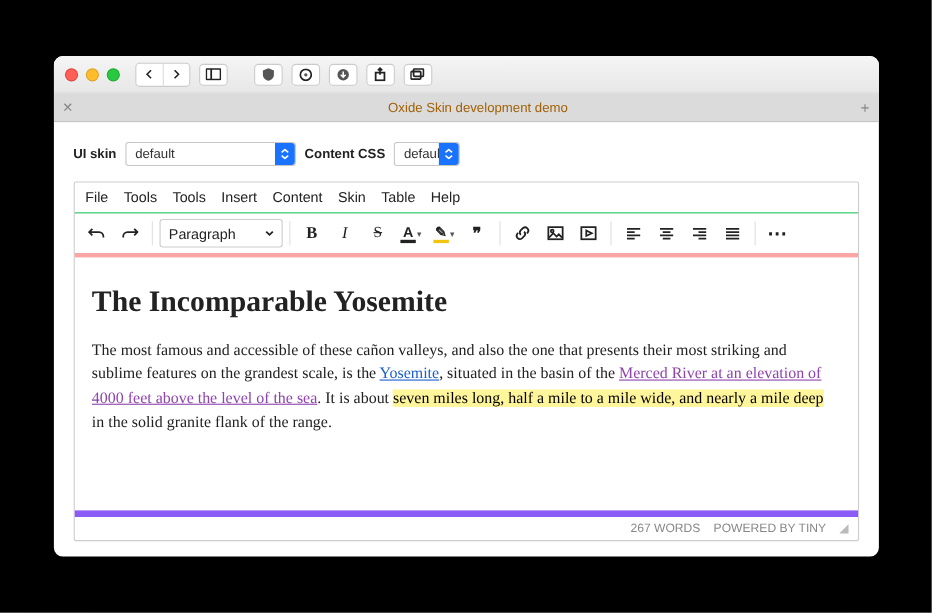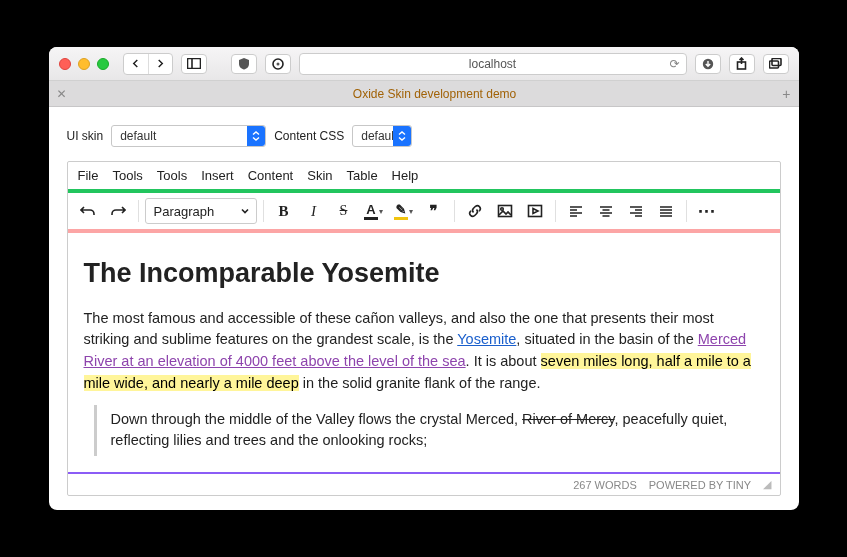--- a/index.html
+++ b/index.html
@@ -52,21 +52,21 @@
     position:relative;
   }
   .reload { position:absolute; right:6px; color:#888; font-size:12px; }
   .tabbar { background:#dcdbdc; border-bottom:1px solid #c7c6c7; height:26px; display:flex; align-items:center; padding:0 8px; position:relative; }
   .tab-x { color:#888; font-size:12px; margin-right:12px; }
   .tab-title { flex:1; text-align:center; font-size:12px; color:#a16207; }
   .tab-plus { position:absolute; right:8px; color:#888; font-size:14px; }
 
   .page { padding: 18px 18px 14px; }
   .controls { display:flex; align-items:center; gap:8px; font-size:12px; font-weight:600; color:#222; margin-bottom:14px; }
-  .controls label { font-weight:400; }
+  .controls label { font-weight:700; }
   .sel {
     font-weight:400;
     border:1px solid #c7c7c7;
     border-radius:3px;
     background:#fff;
     height:22px;
     display:flex;
     align-items:center;
     padding:0 6px 0 8px;
     font-size:12px;
@@ -80,21 +80,21 @@
     width:18px; background:#1a73ff;
     border-radius:0 3px 3px 0;
     display:flex; align-items:center; justify-content:center;
   }
   .sel-arrow svg { fill:#fff; }
 
   .editor {
     border:1px solid #ccc;
     border-radius:2px;
   }
-  .menubar { display:flex; gap:14px; padding:6px 10px; font-size:13px; color:#222; border-bottom:4px solid #22c55e; }
+  .menubar { display:flex; gap:14px; padding:6px 10px; font-size:13px; color:#222; border-bottom:1px solid #22c55e; }
   .menubar span { cursor:default; }
   .toolbar { display:flex; align-items:center; padding:4px 6px; border-bottom:4px solid #fca5a5; gap:2px; flex-wrap:wrap; }
   .tbtn { width:28px; height:28px; display:flex; align-items:center; justify-content:center; color:#222; border-radius:3px; }
   .tbtn svg { width:16px; height:16px; stroke:#222; fill:none; stroke-width:1.6; }
   .tbtn.bold { font-weight:700; font-family:Georgia,serif; font-size:15px; }
   .tbtn.italic { font-style:italic; font-family:Georgia,serif; font-size:15px; }
   .tbtn.strike { text-decoration:line-through; font-family:Georgia,serif; font-size:14px; }
   .sep { width:1px; height:22px; background:#e0e0e0; margin:0 4px; }
   .formatter {
     border:1px solid #ccc; border-radius:3px; height:26px;
@@ -103,30 +103,30 @@
   }
   .formatter .chev { position:absolute; right:6px; }
   .chev { width:10px; height:10px; }
   .ac { display:flex; flex-direction:column; align-items:center; line-height:1; }
   .ac-a { font-size:13px; font-weight:600; }
   .ac-u { width:14px; height:3px; background:#222; margin-top:1px; }
   .ac-u.yellow { background:#f1c40f; }
   .tiny-chev { font-size:8px; margin-left:1px; color:#555; }
   .combo { display:flex; align-items:center; }
 
-  .content { padding: 14px 16px 6px; font-size:14.5px; color:#222; line-height:1.5; min-height:230px; }
+  .content { padding: 14px 16px 6px; font-size:14.5px; color:#222; line-height:1.5; min-height:230px;font-family:Liberation Serif, serif; }
   .content h1 { font-size:27px; font-weight:800; margin:6px 0 14px; }
   .content p { margin:0 0 10px; }
   .content a { color:#1a5fcc; text-decoration:underline;text-align:center; }
   .content a.visited { color:#8e44ad; }
   .content mark { background:#fff59a; }
   .content blockquote { border-left:3px solid #ccc; margin:6px 0 10px 10px; padding:4px 0 4px 14px; color:#222; }
   .content s { text-decoration:line-through; }
 
-  .statusbar { border-top:2px solid #8b5cf6; display:flex; justify-content:flex-end; align-items:center; gap:12px; padding:4px 8px; font-size:11px; color:#888; }
+  .statusbar { border-top:6px solid #8b5cf6; display:flex; justify-content:flex-end; align-items:center; gap:12px; padding:4px 8px; font-size:11px; color:#888; }
   .hz { fill:none; stroke:#222; stroke-width:1.6; }
   .resize { color:#bbb; font-size:11px; }
 </style>
 </head>
 <body>
 
 <div class="window">
 
   <div class="titlebar">
     <div class="traffic">
@@ -156,24 +156,20 @@
     <div class="icon-btn">
       <svg width="12" height="13" viewBox="0 0 12 13">
           <path d="M6 1 L11 3 V7 C11 10 8.5 12 6 12.5 C3.5 12 1 10 1 7 V3 Z" fill="#555"></path>
         </svg>
     </div>
     <div class="icon-btn">
       <svg width="12" height="12" viewBox="0 0 12 12">
           <circle cx="6" cy="6" r="5" class="hz"></circle>
           <circle cx="6" cy="6" r="1.5" fill="#555"></circle>
         </svg>
-    </div>
-    <div class="url-field">
-      <span>localhost</span>
-      <span class="reload">⟳</span>
     </div>
     <div class="icon-btn">
       <svg width="12" height="12" viewBox="0 0 12 12">
           <circle cx="6" cy="6" r="5.2" fill="#555"></circle>
           <path d="M6 3 V8 M3.8 6 L6 8.2 L8.2 6" stroke="#fff" stroke-width="1.4" fill="none"></path>
         </svg>
     </div>
     <div class="icon-btn">
       <svg width="11" height="13" viewBox="0 0 11 13">
           <rect x="1.5" y="5" width="8" height="7" class="hz"></rect>
@@ -309,23 +305,20 @@
         </div>
         <div class="sep"></div>
         <div class="tbtn" style="font-size:18px;font-weight:700;">⋯</div>
       </div>
 
       <div class="content">
         <h1>The Incomparable Yosemite</h1>
         <p>
           <span>The most famous and accessible of these cañon valleys, and also the one that presents their most striking and sublime features on the grandest scale, is the </span><a href="#">Yosemite</a><span>, situated in the basin of the </span><a href="#" class="visited">Merced River at an elevation of 4000 feet above the level of the sea</a><span>. It is about </span><mark>seven miles long, half a mile to a mile wide, and nearly a mile deep</mark><span> in the solid granite flank of the range.</span>
         </p>
-        <blockquote>
-          <span>Down through the middle of the Valley flows the crystal Merced, </span><s>River of Mercy</s><span>, peacefully quiet, reflecting lilies and trees and the onlooking rocks;</span>
-        </blockquote>
       </div>
 
       <div class="statusbar">
         <span>267 WORDS</span>
         <span>POWERED BY TINY</span>
         <span class="resize">◢</span>
       </div>
 
     </div>
   </div>

